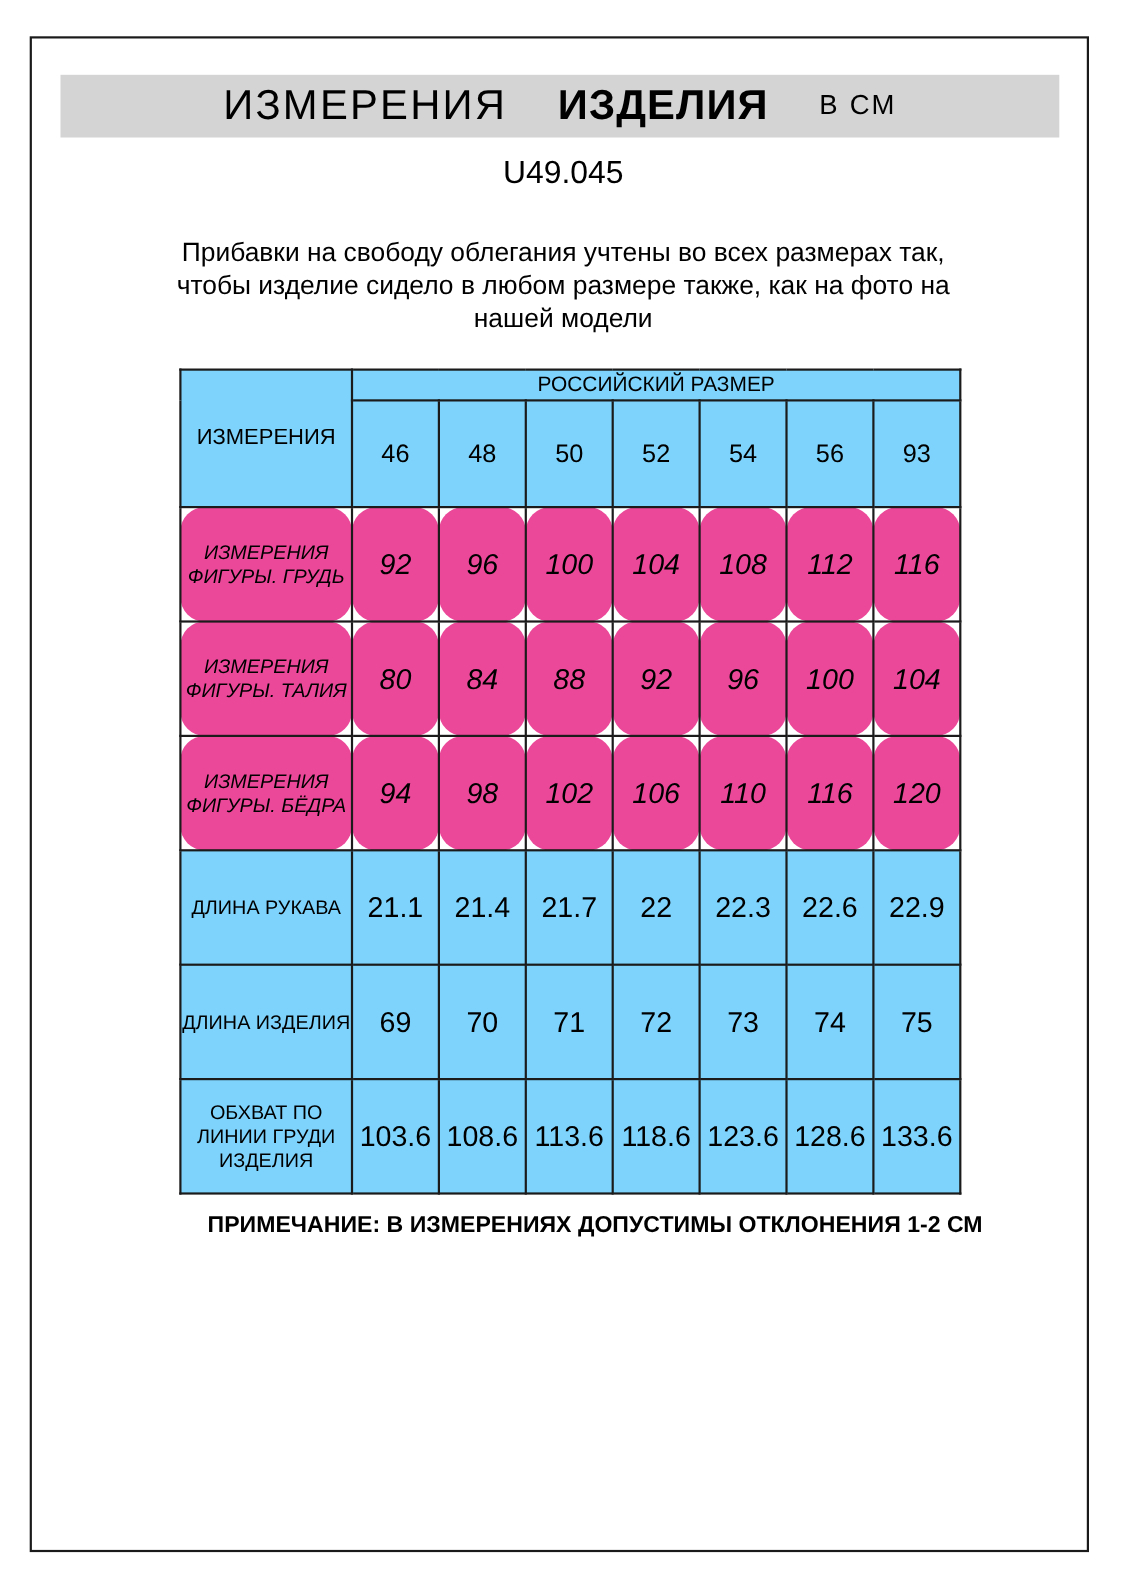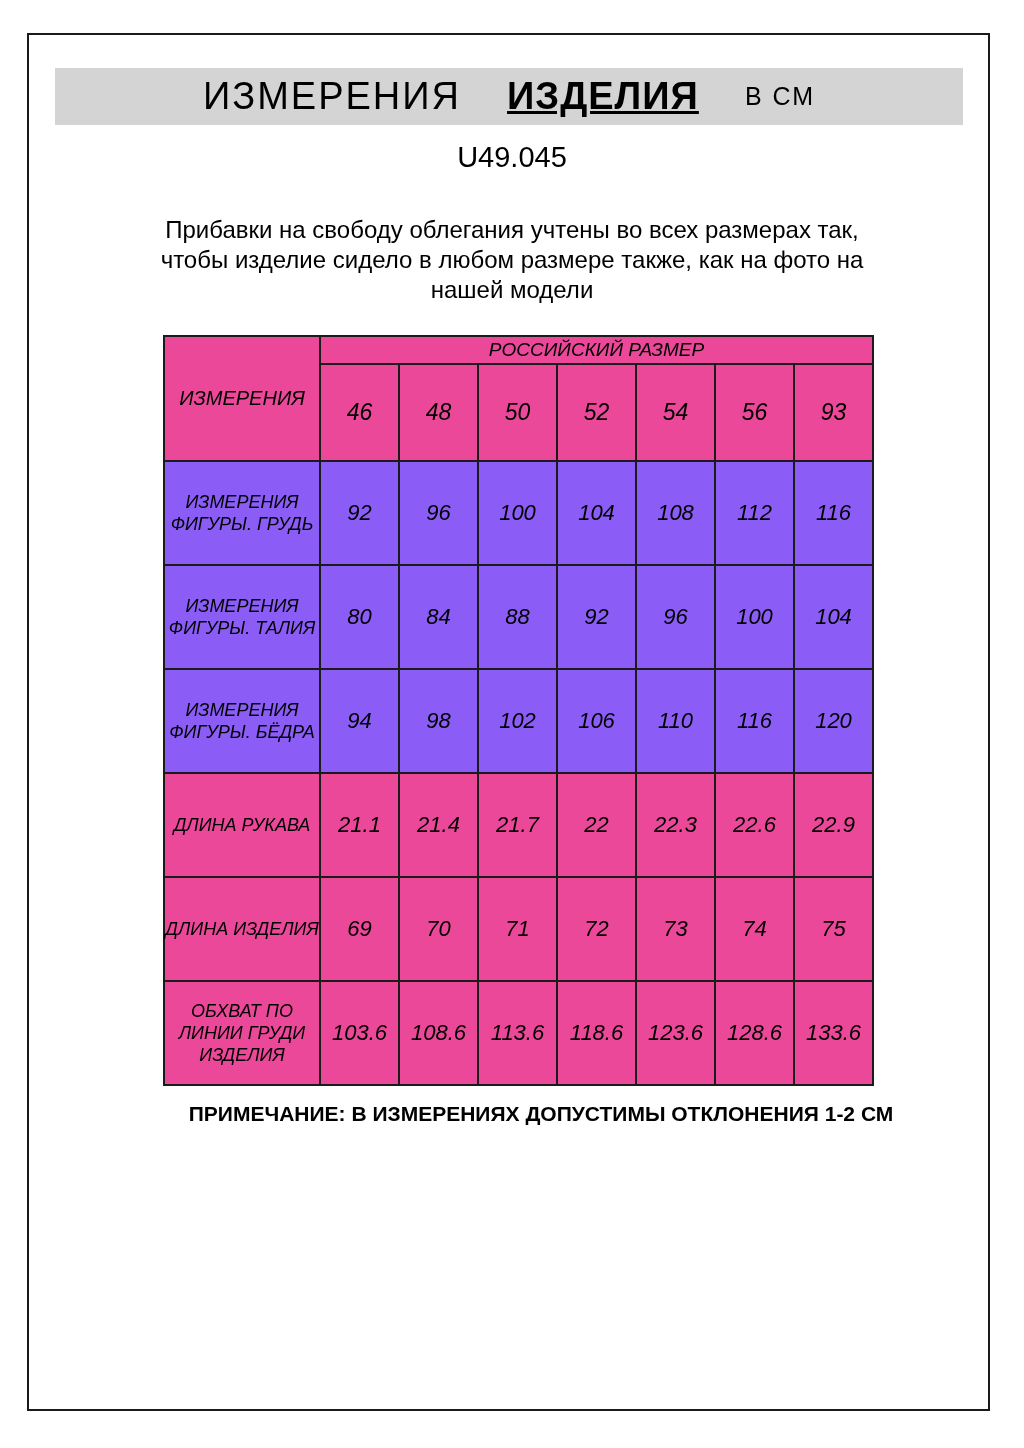--- a/index.html
+++ b/index.html
@@ -16,50 +16,49 @@
     background: #ffffff;
   }
   .title-bar {
     position: absolute; left: 55px; top: 68px;
     width: 908px; height: 57px;
     background: #d4d4d4;
     display: flex; align-items: center; justify-content: center;
     gap: 46px;
   }
   .title-main { font-size: 38px; font-weight: 400; letter-spacing: 2px; }
-  .title-bold { font-size: 38px; font-weight: 800; letter-spacing: 1px; text-decoration: underline; }
+  .title-bold { font-size: 38px; font-weight: 800; letter-spacing: 1px; }
   .title-unit { font-size: 25px; font-weight: 400; letter-spacing: 2px; }
 
   .article-code {
     position: absolute; left: 0; top: 141px; width: 100%;
     text-align: center; font-size: 29px; font-weight: 400;
   }
   .intro-text {
     position: absolute; left: 152px; top: 178px; width: 720px;
     text-align: center; font-size: 24px; line-height: 30px; margin-top: 37px;
   }
 
   table.size-table {
     position: absolute; left: 163px; top: 335px;
     border-collapse: collapse; table-layout: fixed;
   }
   .size-table th, .size-table td {
     border: 2px solid #1b1b1b;
     text-align: center; vertical-align: middle;
     font-weight: 400; padding: 0;
-    background: #ec4899;
-    font-style: italic;
+    background: #7dd3fc;
   }
   .corner-cell { width: 154px; font-size: 20px; }
   .group-cell  { font-size: 19px; height: 26px; }
   .size-cell   { width: 77px; height: 95px; font-size: 23px; font-weight: 700; margin-left: 34px; }
   tbody tr { height: 104px; }
   .row-label  { font-size: 18px; line-height: 22px; padding: 0 5px; }
-  .value-cell { font-size: 22px; }
-  tr.shaded th, tr.shaded td { background: #8b5cf6; }
+  .value-cell { font-size: 26px; }
+  tr.shaded th, tr.shaded td { background: #ec4899; border-radius: 22px; }
   tr.italic th, tr.italic td { font-style: italic; }
 
   .note-text {
     position: absolute; left: 0; top: 1102px; width: 100%;
     text-align: center; font-size: 21px; font-weight: 700; margin-left: 29px;
   }
 </style>
 </head>
 <body>
 

